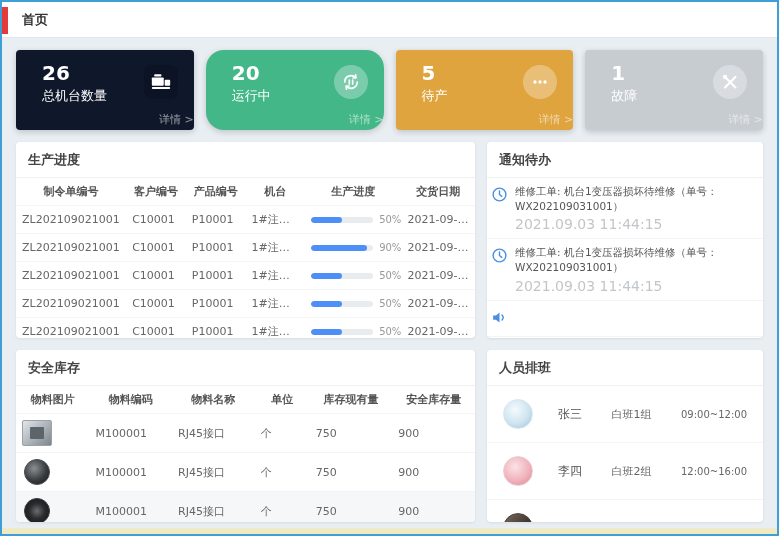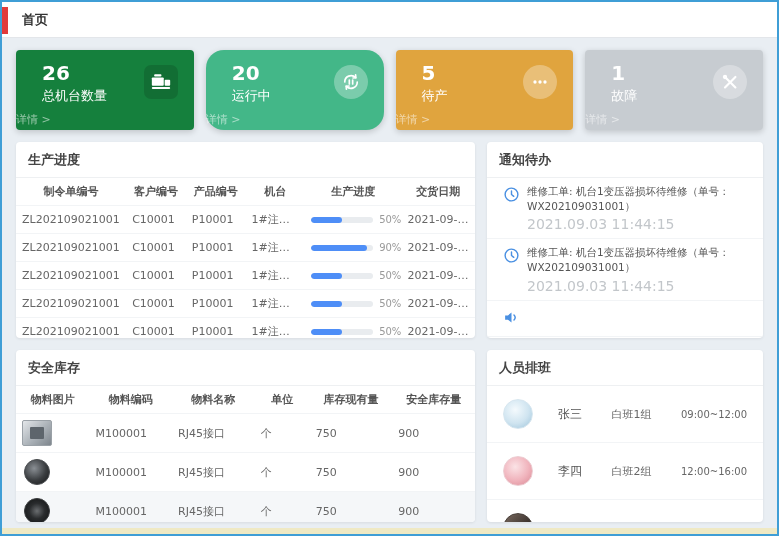--- a/index.html
+++ b/index.html
@@ -12,37 +12,37 @@
   .page-title{font-size:13px;color:#333;font-weight:bold}
   .content{padding:12px 14px}
   
   .cards{display:flex;gap:12px;margin-bottom:12px}
   .card{flex:1;height:80px;border-radius:4px;color:#fff;position:relative;padding:12px 14px 12px 26px;box-shadow:0 2px 6px rgba(0,0,0,.18);cursor:pointer}
   .card .value{font-size:20px;font-weight:bold;line-height:1.15}
   .card .label{font-size:13px;margin-top:2px}
   .iconbox{position:absolute;right:16px;top:15px;width:34px;height:34px;display:flex;align-items:center;justify-content:center}
   .iconbox.sq{background:rgba(0,0,0,.14);border-radius:7px}
   .iconbox.circle{background:rgba(255,255,255,.3);border-radius:50%}
-  .detail{position:absolute;bottom:3px;left:0;right:13px;text-align:left;font-size:11px;color:rgba(255,255,255,.55);cursor:pointer}
+  .detail{position:absolute;bottom:3px;left:0;right:0;text-align:right;font-size:11px;color:rgba(255,255,255,.55);cursor:pointer}
   
   .grid{display:grid;grid-template-columns:1fr 276px;gap:12px;margin-bottom:12px}
   .panel{background:#fff;border-radius:4px;box-shadow:0 1px 3px rgba(0,0,0,.08);overflow:hidden}
   .row1 .panel{height:196px}
   .row2 .panel{height:172px}
   .panel-title{font-size:13px;font-weight:bold;color:#444;padding:9px 12px 8px;border-bottom:1px solid #eef0f2}
   table{width:100%;border-collapse:collapse;table-layout:fixed}
   th{font-size:11px;color:#555;font-weight:bold;text-align:center;padding:6px 6px}
   td{font-size:11px;color:#666;padding:6px 6px;border-top:1px solid #f2f4f6;overflow:hidden;white-space:nowrap;text-overflow:ellipsis}
   
   .pwrap{display:flex;align-items:center;gap:6px}
   .ptrack{width:62px;height:6px;background:#e9ecef;border-radius:3px;overflow:hidden;flex:0 0 auto}
   .pfill{height:100%;background:#4e8ef7;border-radius:3px}
   .plabel{font-size:10px;color:#999}
   
-  .notify-item{display:flex;padding:6px 16px;border-bottom:1px solid #f2f4f6;cursor:pointer}
+  .notify-item{display:flex;padding:6px 4px;border-bottom:1px solid #f2f4f6;cursor:pointer}
   .notify-icon{flex:0 0 24px;padding-top:2px}
   .notify-body{flex:1;min-width:0}
   .notify-text{font-size:10.5px;color:#555;line-height:1.4}
   .notify-time{font-size:14px;color:#c2c6ca;margin-top:3px}
   
   .thumb{width:30px;height:26px}
   .thumb-rj45{background:linear-gradient(135deg,#e3e6e9 0%,#aab1b7 55%,#7e868d 100%);border:1px solid #9aa1a7;border-radius:2px;position:relative}
   .thumb-rj45::after{content:"";position:absolute;left:7px;top:6px;width:14px;height:12px;background:#5d656c;border-radius:1px}
   .thumb-circ{width:26px;height:26px;border-radius:50%;margin-left:2px}
   .thumb-round{background:radial-gradient(circle at 38% 35%,#8a8f94 0%,#3a3d40 55%,#151617 100%);border:1px solid #4a4d50}
@@ -66,21 +66,21 @@
 
   <div class="header">
     <div class="accent"></div>
     <div class="page-title">首页</div>
   </div>
 
   <div class="content">
 
     <div class="cards">
 
-      <div class="card" style="background: #15803d;">
+      <div class="card" style="background: #0f172a;">
         <div class="value">26</div>
         <div class="label">总机台数量</div>
         <div class="iconbox sq">
           <svg width="22" height="22" viewBox="0 0 24 24" fill="#fff">
               <rect x="2" y="7" width="13" height="9" rx="1"></rect>
               <rect x="16" y="9.5" width="6" height="6.5" rx="1"></rect>
               <rect x="2" y="17.5" width="20" height="2" rx="1"></rect>
               <rect x="4.5" y="3.5" width="8" height="2.5" rx="1"></rect>
             </svg>
         </div>

